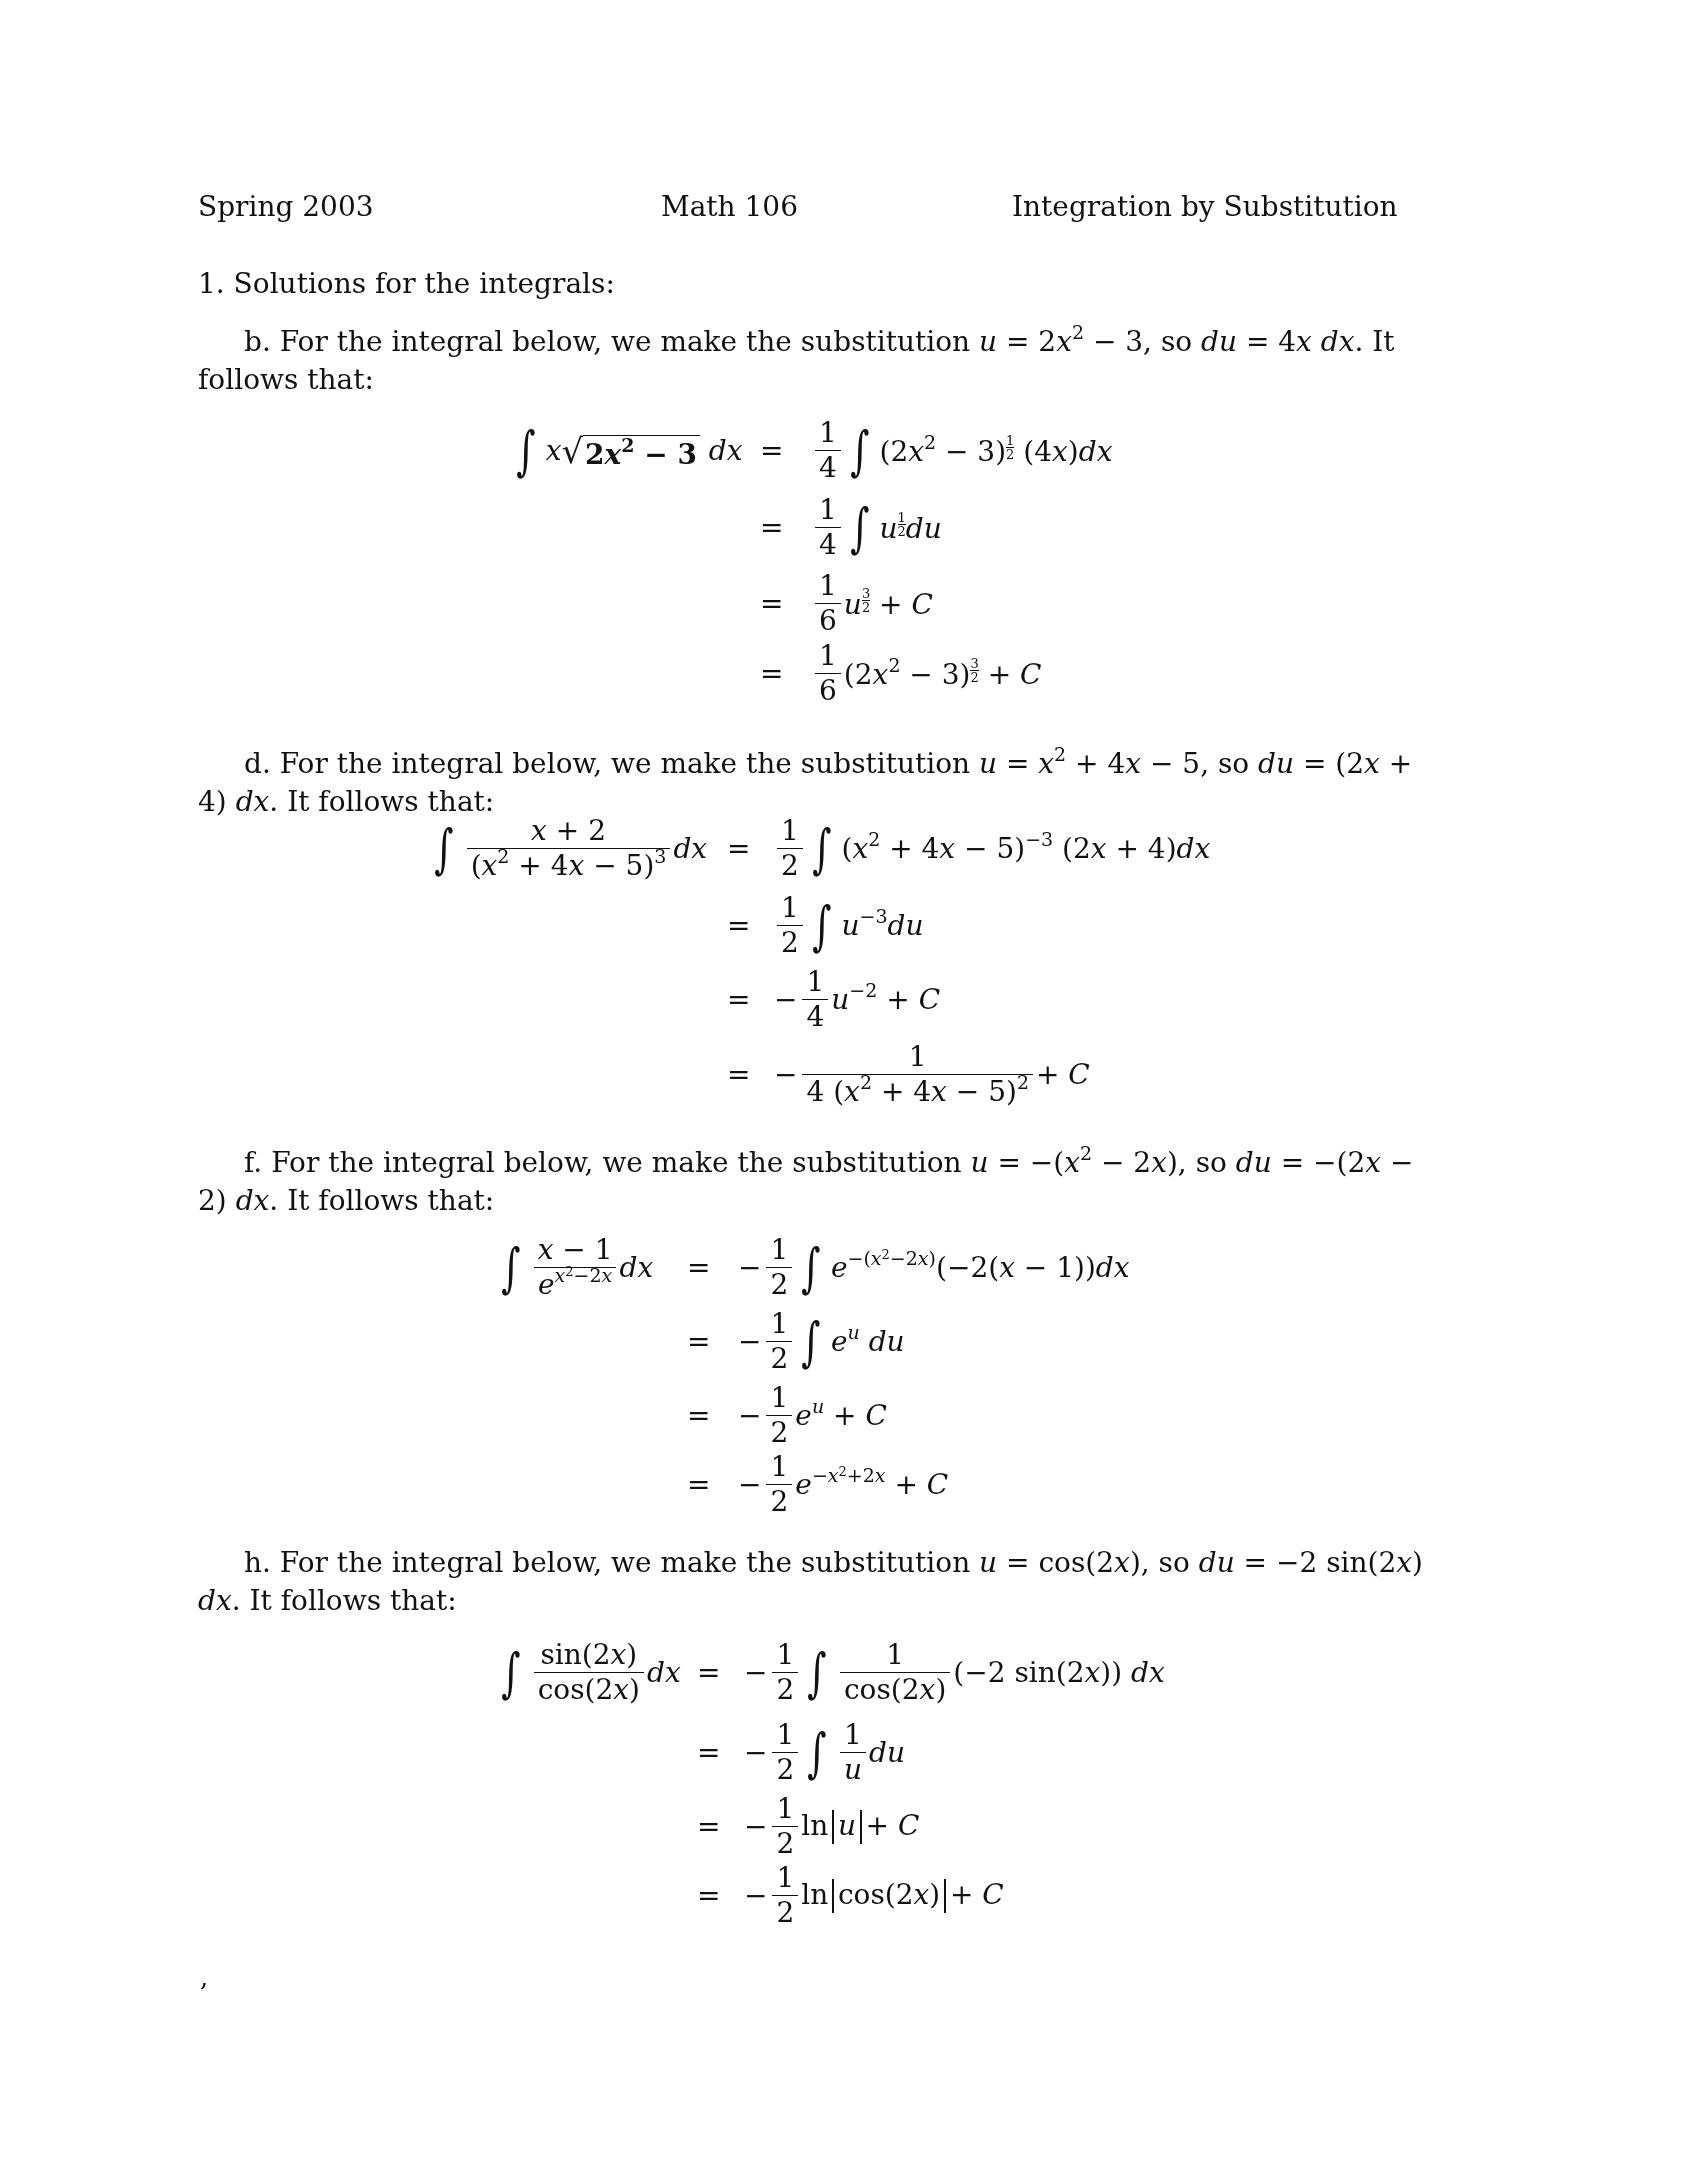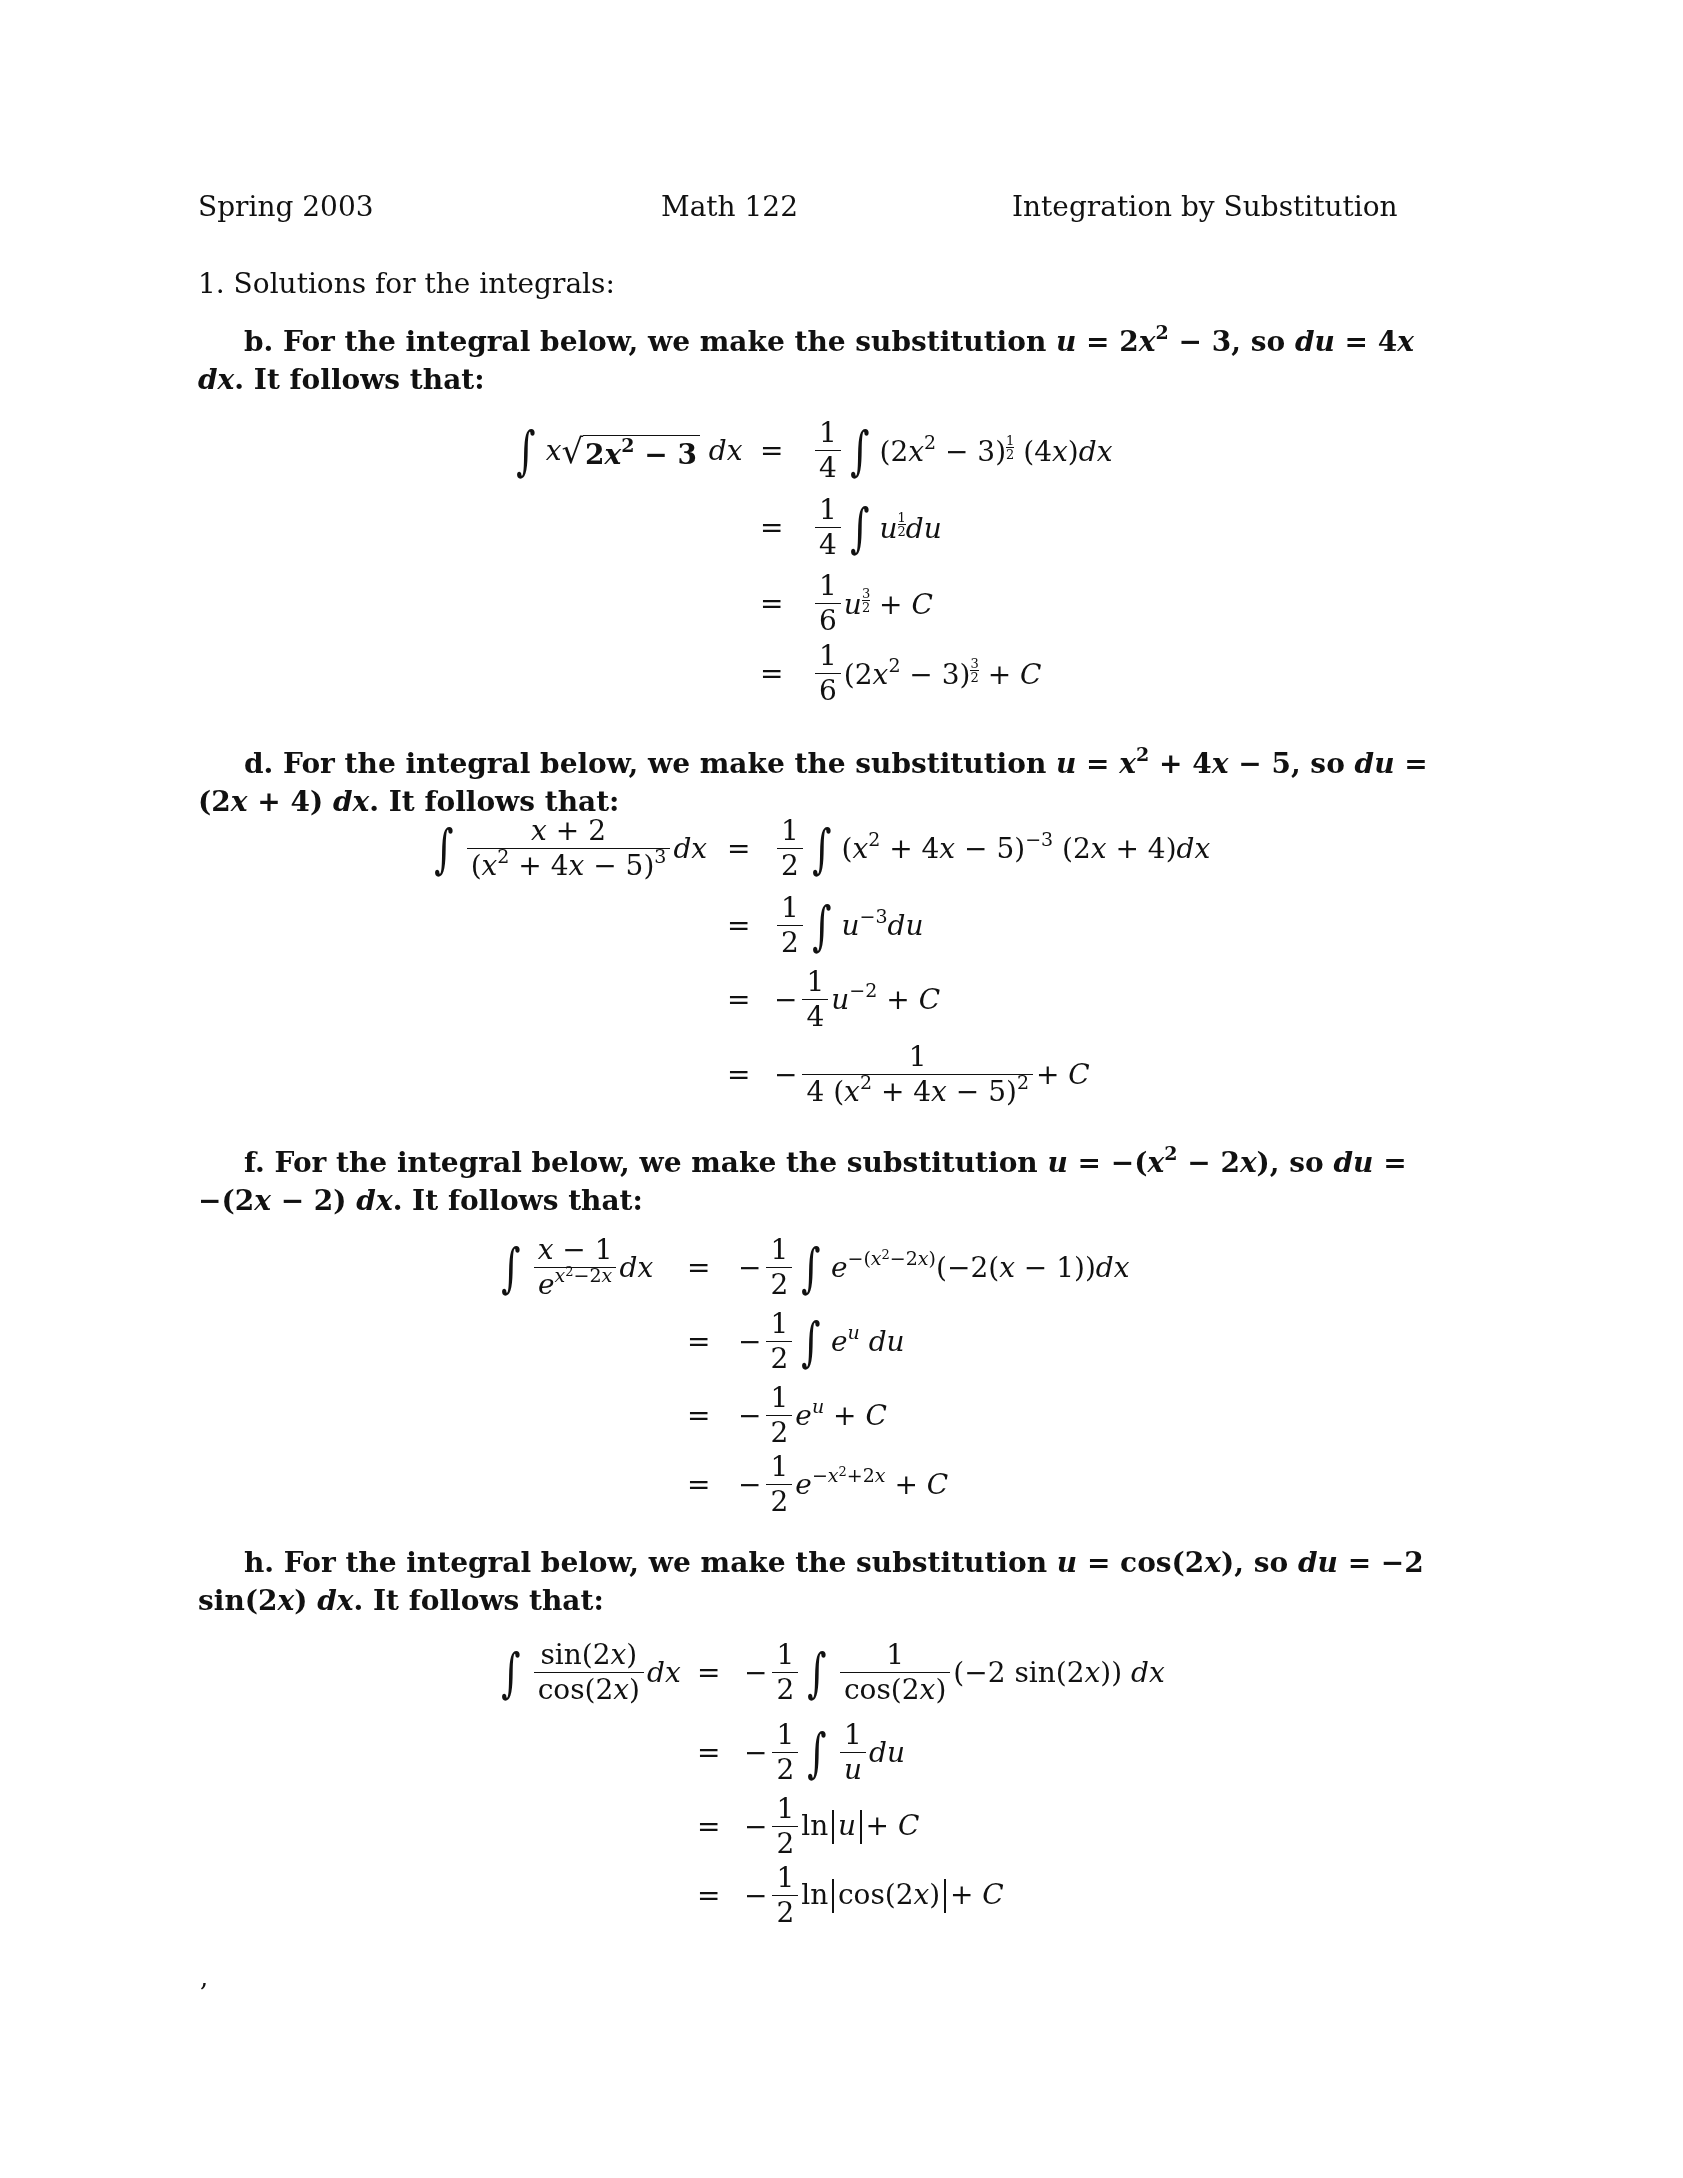--- a/index.html
+++ b/index.html
@@ -5,21 +5,21 @@
   html, body { margin: 0; padding: 0; background: #ffffff; }
   body {
     width: 1683px; height: 2178px; position: relative; overflow: hidden;
     font-family: "DejaVu Serif", "Liberation Serif", serif;
     color: #111;
     font-size: 28px;
   }
   .abs { position: absolute; white-space: nowrap; }
   .it { font-style: italic; }
   .header span { position: absolute; top: 190px; font-size: 28px; }
-  .para { position: absolute; left: 198px; width: 1238px; line-height: 38px; font-size: 28px; font-weight: bold; }
+  .para { position: absolute; left: 198px; width: 1238px; line-height: 38px; font-size: 28px; }
   .para .indent { display: inline-block; width: 46px; }
   .mrow { position: absolute; height: 69px; display: flex; align-items: center; font-size: 28px; white-space: nowrap; }
   .mrow .lhs { position: absolute; display: flex; align-items: center; }
   .mrow .eq { position: absolute; }
   .mrow .rhs { position: absolute; display: flex; align-items: center; }
   .frac { display: inline-flex; flex-direction: column; align-items: center; vertical-align: middle; margin: 0 3px; }
   .frac .num { padding: 0 4px 2px 4px; line-height: 30px; }
   .frac .den { padding: 2px 4px 0 4px; line-height: 30px; border-top: 1.6px solid #111; }
   .intg { font-size: 53px; line-height: 53px; transform: scaleX(0.7); display: inline-block; margin: 0 6px 0 2px; font-style: normal; }
   sup { font-size: 19px; vertical-align: 12px; line-height: 0; }
@@ -29,21 +29,21 @@
   .sqrt .rad { font-size: 34px; }
   .sqrt .body { border-top: 1.6px solid #111; padding: 2px 3px 0 2px; font-weight: bold; }
   .bar { display: inline-block; width: 1.6px; height: 34px; background: #111; margin: 0 4px; vertical-align: middle; }
   .minus-lead { margin-right: 2px; }
 </style>
 </head>
 <body>
 
 <div class="header">
   <span style="left:198px">Spring 2003</span>
-  <span style="left:661px">Math 122</span>
+  <span style="left:661px">Math 106</span>
   <span style="left:1012px">Integration by Substitution</span>
 </div>
 
 <div class="abs" style="left:198px; top:267px;">1. Solutions for the integrals:</div>
 
 <div class="para" style="top:323px;">
   <span class="indent"></span><span>b. For the integral below, we make the substitution </span><span class="it">u</span> = 2<span class="it">x</span><sup>2</sup> − 3<span>, so </span><span class="it">du</span> = 4<span class="it">x dx</span>. It follows that:
 </div>
 
 <div>

